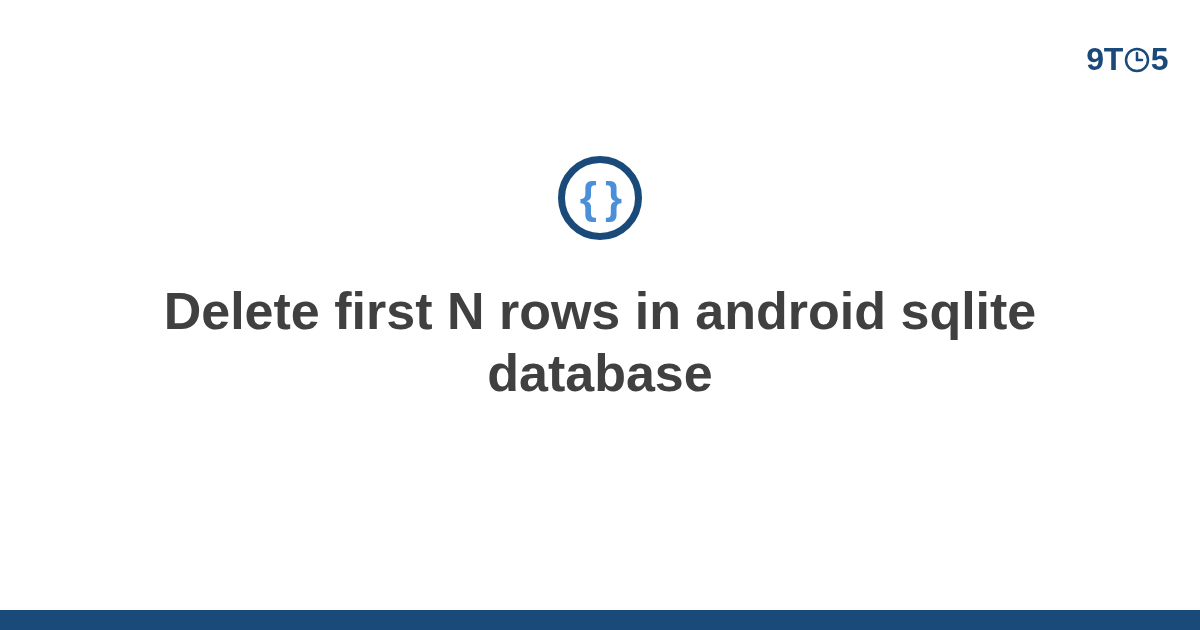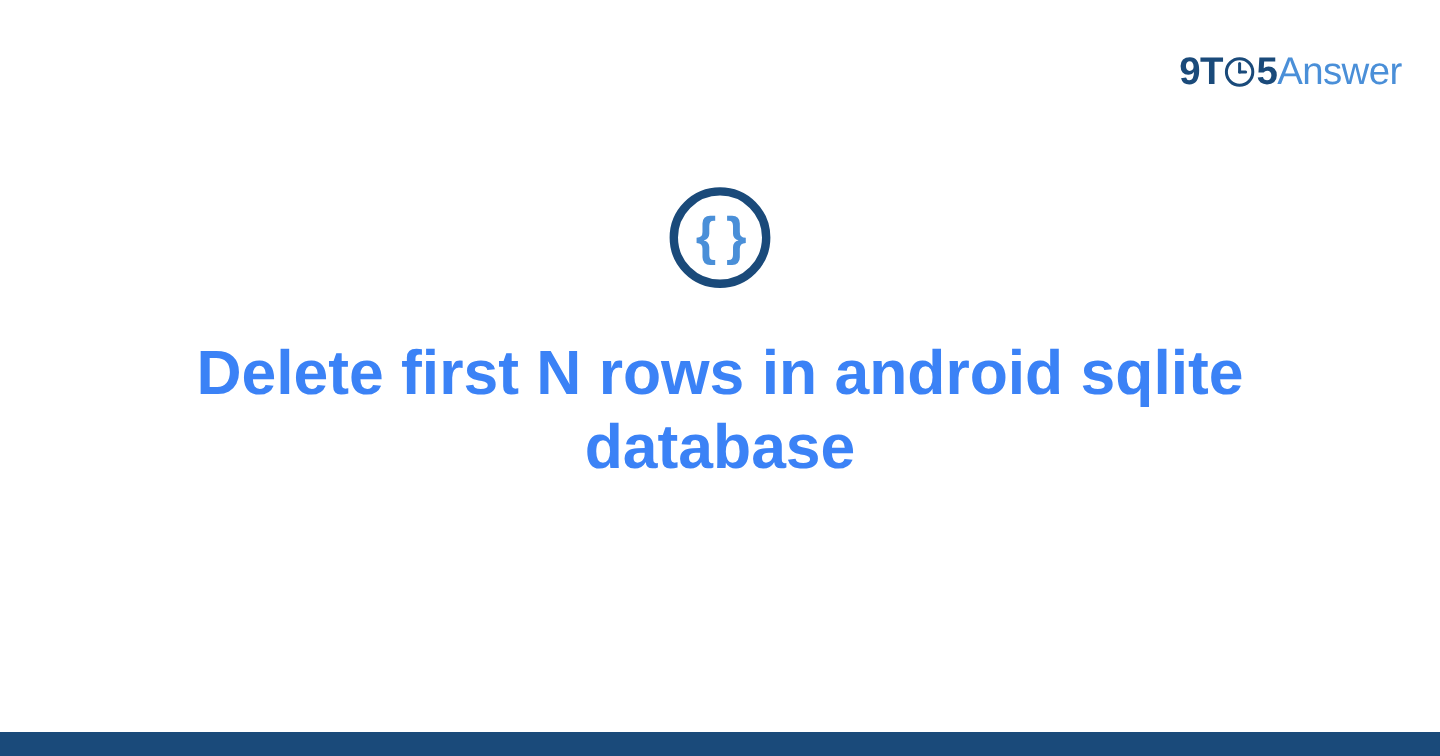--- a/index.html
+++ b/index.html
@@ -86,21 +86,21 @@
       font-weight: 700;
       color: #4a8fd8;
       letter-spacing: -2px;
       line-height: 1;
       font-family: Arial, sans-serif;
     }
     
     .title {
       font-size: 52px;
       font-weight: 700;
-      color: #3b82f6;
+      color: #404040;
       text-align: center;
       line-height: 1.2;
       max-width: 900px;
     }
     
     .footer-bar {
       position: absolute;
       bottom: 0;
       left: 0;
       width: 100%;
@@ -114,21 +114,20 @@
 <div class="header">
   <span class="logo-9t">9T</span>
   <span class="logo-clock">
     <svg width="26" height="26" viewBox="0 0 26 26">
       <circle cx="13" cy="13" r="11" fill="none" stroke="#1a4a7a" stroke-width="2.5"></circle>
       <line x1="13" y1="13" x2="13" y2="6" stroke="#1a4a7a" stroke-width="2.5" stroke-linecap="round"></line>
       <line x1="13" y1="13" x2="18" y2="13" stroke="#1a4a7a" stroke-width="2.5" stroke-linecap="round"></line>
     </svg>
   </span>
   <span class="logo-5">5</span>
-  <span class="logo-answer">Answer</span>
 </div>
 
 <div class="content">
   <div class="category-icon">
     <span class="braces">{ }</span>
   </div>
   <h1 class="title">Delete first N rows in android sqlite database</h1>
 </div>
 
 <div class="footer-bar"></div>

